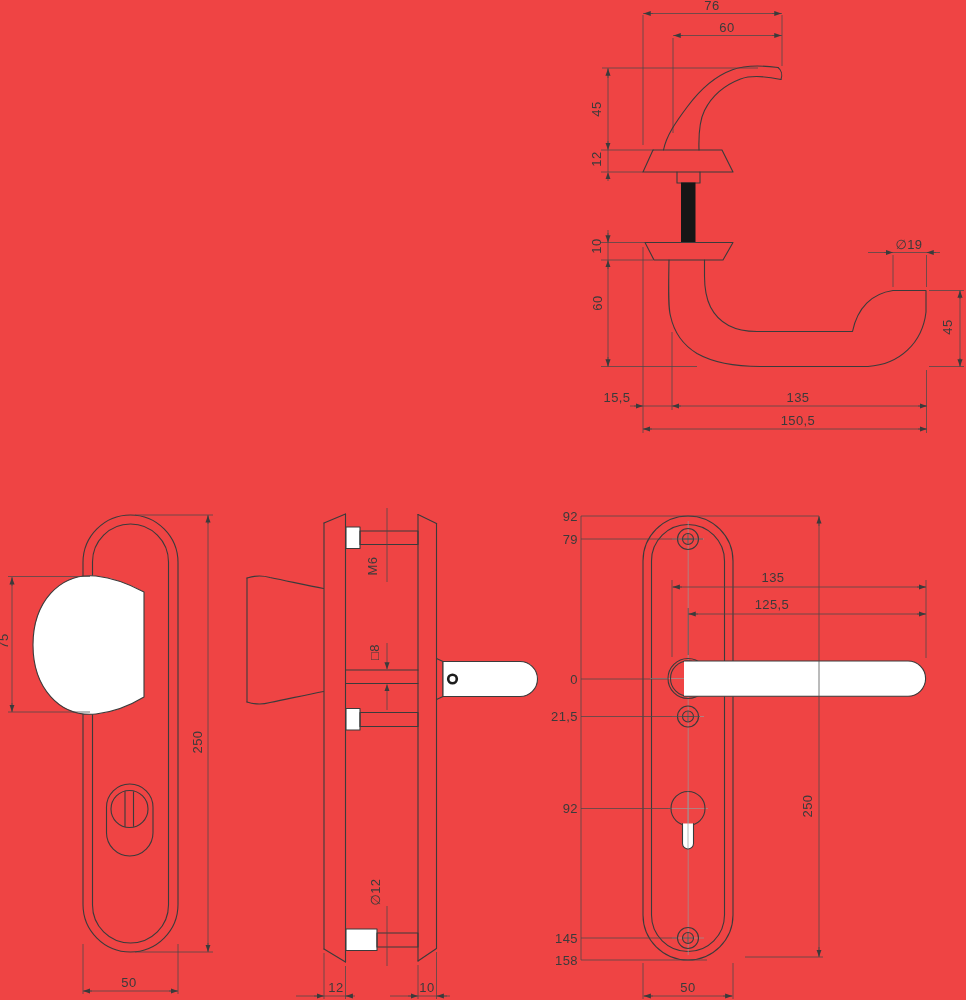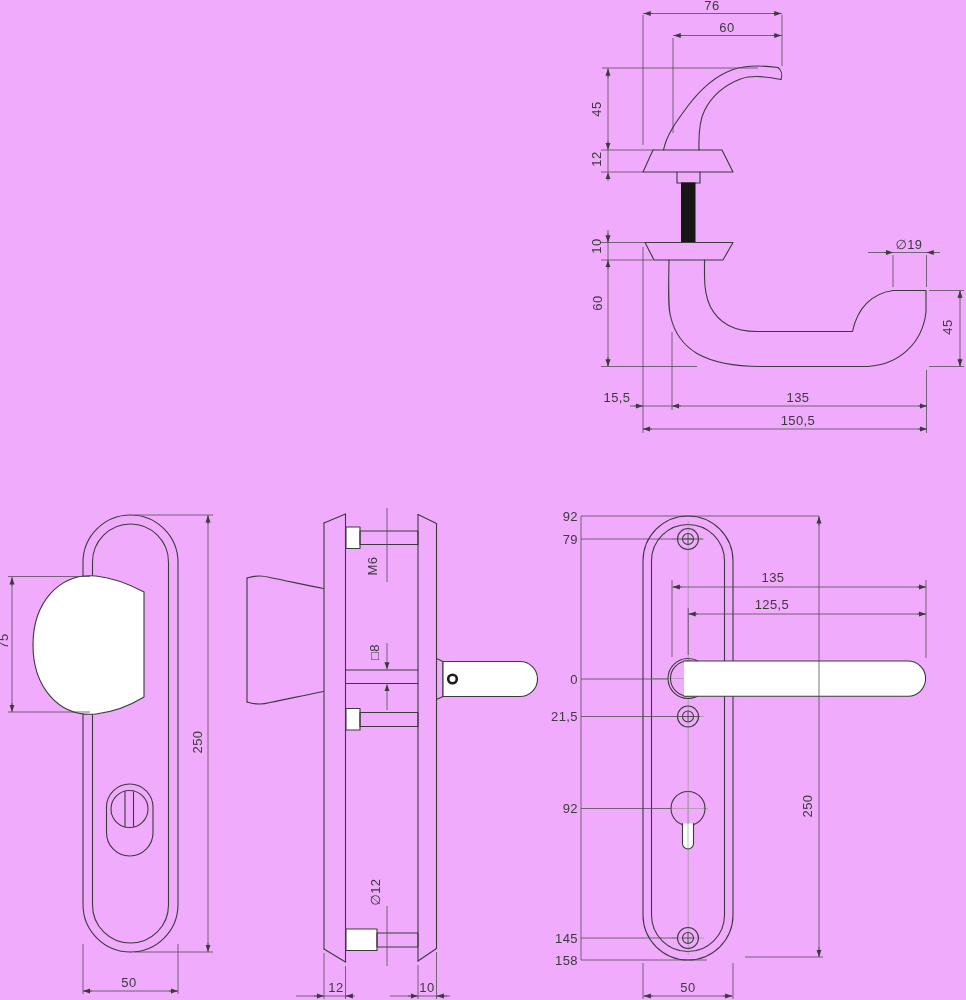--- a/index.html
+++ b/index.html
@@ -1,16 +1,16 @@
 <!DOCTYPE html>
 <html><head>
 <meta charset="utf-8">
 <style>
   html,body{margin:0;padding:0;background:#ffffff;}
-  #stage{position:relative;width:966px;height:1000px;background:#f0abfc;overflow:hidden;
+  #stage{position:relative;width:966px;height:1000px;background:#ef4444;overflow:hidden;
          font-family:"Liberation Sans", sans-serif;}
   svg{display:block;}
   .outline{fill:none;stroke:#3b3b3b;stroke-width:1.1;stroke-linecap:round;stroke-linejoin:round;}
   .thin{fill:none;stroke:#4a4a4a;stroke-width:0.75;stroke-linecap:butt;}
   .cl{fill:none;stroke:#9a9a9a;stroke-width:0.7;}
   .dimtxt{font-family:"Liberation Sans", sans-serif;font-size:13px;fill:#3b3b3b;letter-spacing:0.4px;}
   .white{fill:#ffffff;}
   .dark{fill:#161616;stroke:#161616;}
 </style>
 </head>

